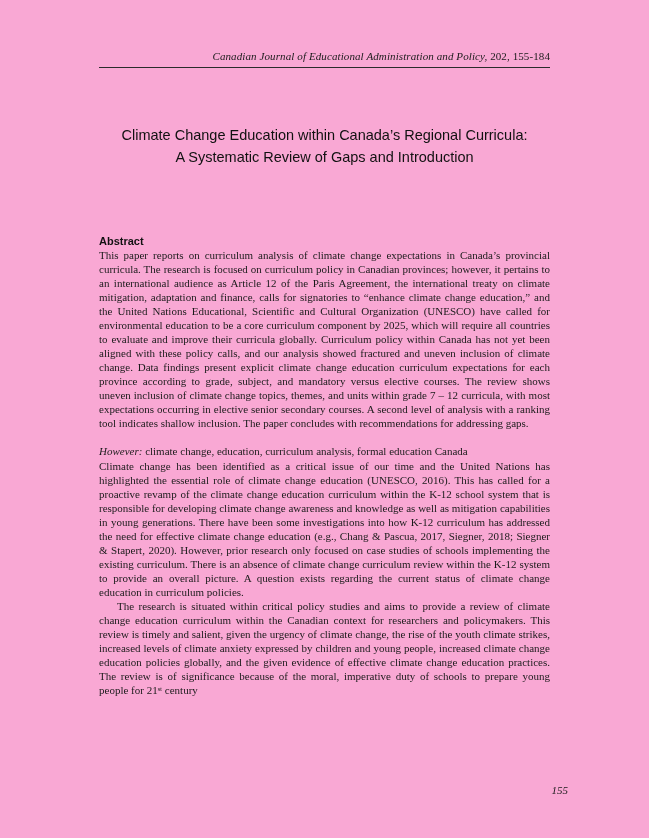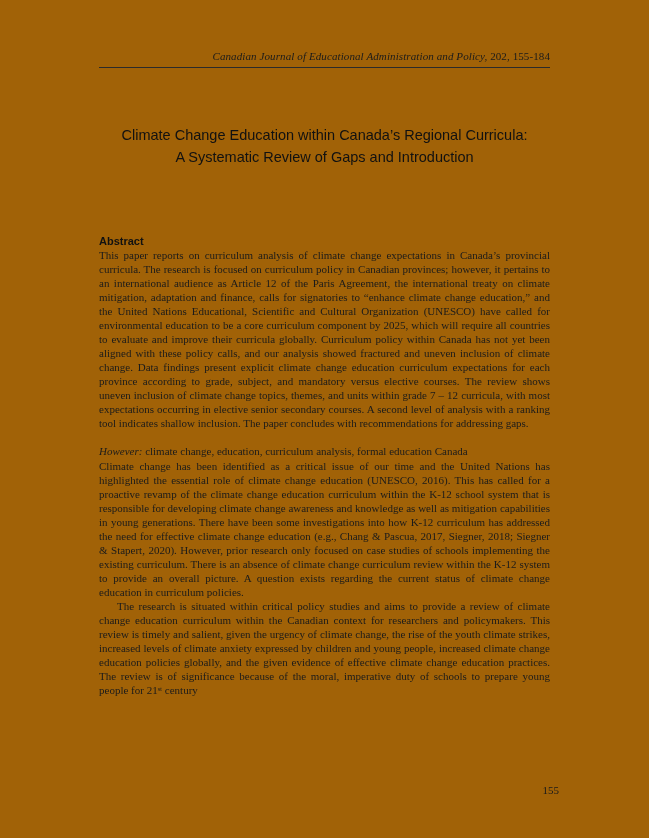--- a/index.html
+++ b/index.html
@@ -4,21 +4,21 @@
 <style>
   html, body {
     margin: 0;
     padding: 0;
     background: #ffffff;
   }
   .page {
     position: relative;
     width: 649px;
     height: 838px;
-    background: #a16207;
+    background: #f9a8d4;
     font-family: "Liberation Serif", serif;
     color: #1b1b1b;
     overflow: hidden;
     box-sizing: border-box;
   }
   .content {
     padding: 0 99px;
   }
   .journal-header {
     padding-top: 50px;
@@ -76,24 +76,25 @@
   }
   .intro-heading {
     margin-top: 17px;
   }
   .indented {
     text-indent: 18px;
     margin-top: 0;
   }
   .page-number {
     position: absolute;
-    right: 90px;
+    right: 81px;
     bottom: 42px;
     font-size: 11px;
     color: #1b1b1b;
+    font-style: italic;
   }
 </style>
 </head>
 <body>
 
 <div class="page">
   <div class="content">
 
     <div class="journal-header">
       <span class="journal-name">Canadian Journal of Educational Administration and Policy,</span><span> 202, 155-184</span>

